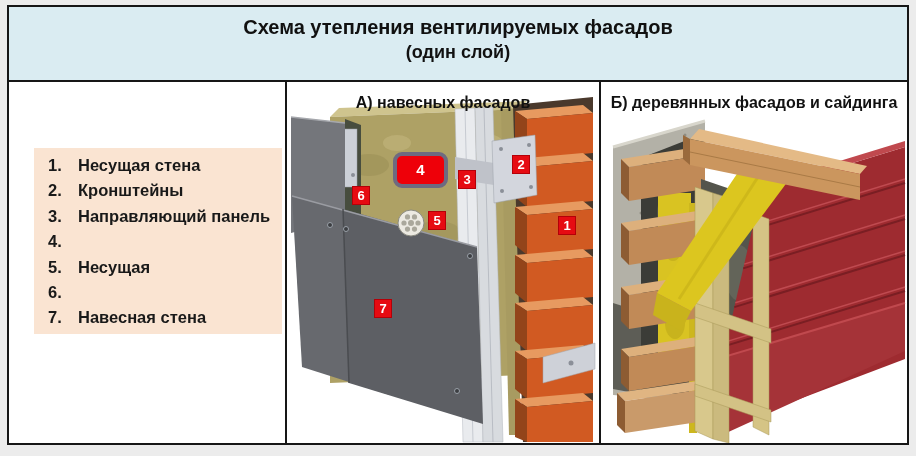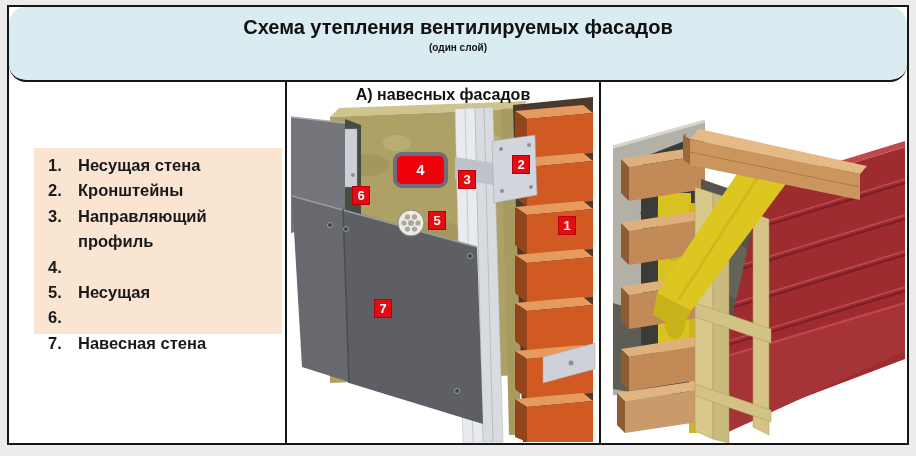--- a/index.html
+++ b/index.html
@@ -1,26 +1,26 @@
 <!DOCTYPE html>
 <html><head>
 <meta charset="utf-8">
 <style>
   html,body{margin:0;padding:0;background:#ececec;font-family:"Liberation Sans",sans-serif;}
   .stage{position:relative;width:916px;height:456px;background:#ececec;overflow:hidden;}
   .frame{position:absolute;left:7px;top:5px;width:898px;height:436px;border:2px solid #161616;background:#fff;}
-  .title-bar{height:73px;background:#daecf2;border-bottom:2px solid #161616;text-align:center;border-radius:17px;}
+  .title-bar{height:73px;background:#daecf2;border-bottom:2px solid #161616;text-align:center;}
   .title-main{padding-top:9px;font-size:20px;font-weight:bold;color:#111;}
-  .title-sub{margin-top:3px;font-size:10px;font-weight:bold;color:#111;}
+  .title-sub{margin-top:3px;font-size:18px;font-weight:bold;color:#111;}
   .content{display:flex;height:361px;background:#fff;}
   .col{position:relative;background:#fff;}
   .col-left{width:276px;}
   .col-mid{width:312px;border-left:2px solid #161616;}
   .col-right{width:306px;border-left:2px solid #161616;}
-  .panel-header{position:absolute;top:4px;left:0;width:100%;text-align:center;
+  .panel-header{position:absolute;top:12px;left:0;width:100%;text-align:center;
     font-size:16px;font-weight:bold;color:#111;z-index:5;}
   .legend-box{position:absolute;left:25px;top:66px;width:248px;height:186px;
     background:#fae4d2;padding:5px 0 0 14px;box-sizing:border-box;}
   .legend-item{display:flex;line-height:25.4px;font-weight:bold;font-size:16.5px;color:#191919;}
   .legend-num{width:30px;flex:0 0 30px;}
   .illu{position:absolute;left:0;top:0;width:100%;height:100%;}
   .marker{position:absolute;width:18px;height:19px;background:#e60b12;border:1px solid #b40008;
     box-sizing:border-box;color:#fff;font-size:13px;font-weight:bold;line-height:17px;
     text-align:center;z-index:6;}
   .marker-4{position:absolute;left:106px;top:70px;width:55px;height:36px;background:#ee0009;
@@ -47,21 +47,21 @@
           <div class="legend-item">
             <span class="legend-num">1.</span>
             <span>Несущая стена</span>
           </div>
           <div class="legend-item">
             <span class="legend-num">2.</span>
             <span>Кронштейны</span>
           </div>
           <div class="legend-item">
             <span class="legend-num">3.</span>
-            <span>Направляющий профиль</span>
+            <span>Направляющий панель</span>
           </div>
           <div class="legend-item">
             <span class="legend-num">4.</span>
           </div>
           <div class="legend-item">
             <span class="legend-num">5.</span>
             <span>Несущая</span>
           </div>
           <div class="legend-item">
             <span class="legend-num">6.</span>
@@ -174,20 +174,21 @@
         <div class="marker m1">1</div>
         <div class="marker m2">2</div>
         <div class="marker m3">3</div>
         <div class="marker-4">4</div>
         <div class="marker m5">5</div>
         <div class="marker m6">6</div>
         <div class="marker m7">7</div>
       </div>
 
       <div class="col col-right">
+        <div class="panel-header">Б) деревянных фасадов и сайдинга</div>
 
         <svg class="illu" width="306" height="359" viewBox="0 0 306 359" xmlns="http://www.w3.org/2000/svg">
 
           <g>
             <polygon points="12,64 104,38 104,320 12,312" fill="#b3b1a7"></polygon>
             <polyline points="12,64 104,38" stroke="#d8d6cc" stroke-width="3" fill="none"></polyline>
             <circle cx="24" cy="96" r="1.5" fill="#8f8d83"></circle>
             <circle cx="40" cy="130" r="1.5" fill="#8f8d83"></circle>
             <circle cx="22" cy="170" r="1.5" fill="#8f8d83"></circle>
             <circle cx="34" cy="210" r="1.5" fill="#8f8d83"></circle>

